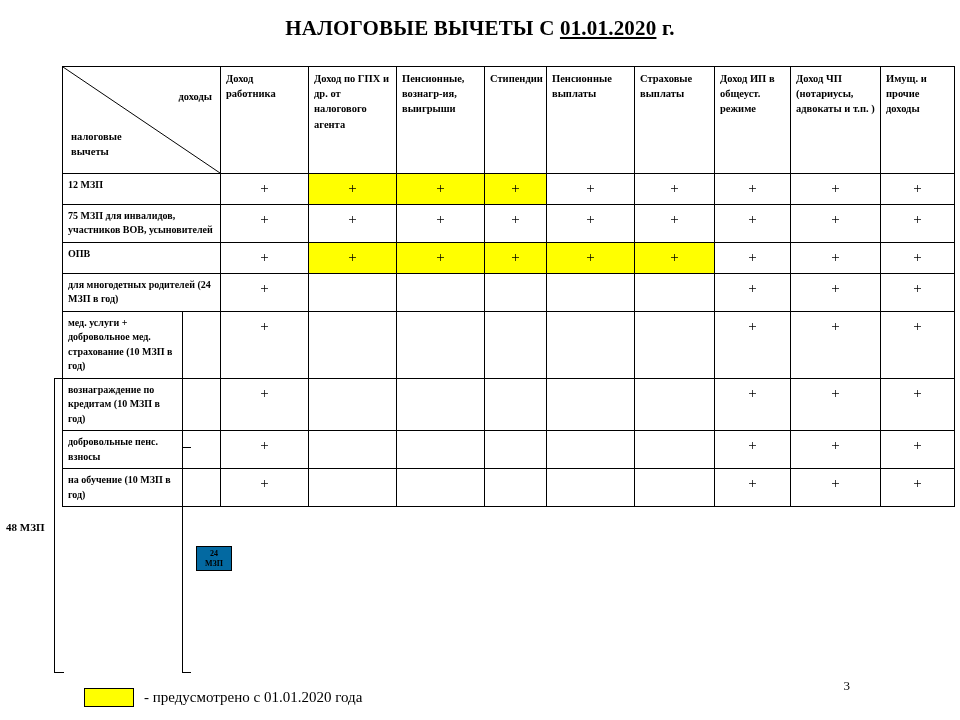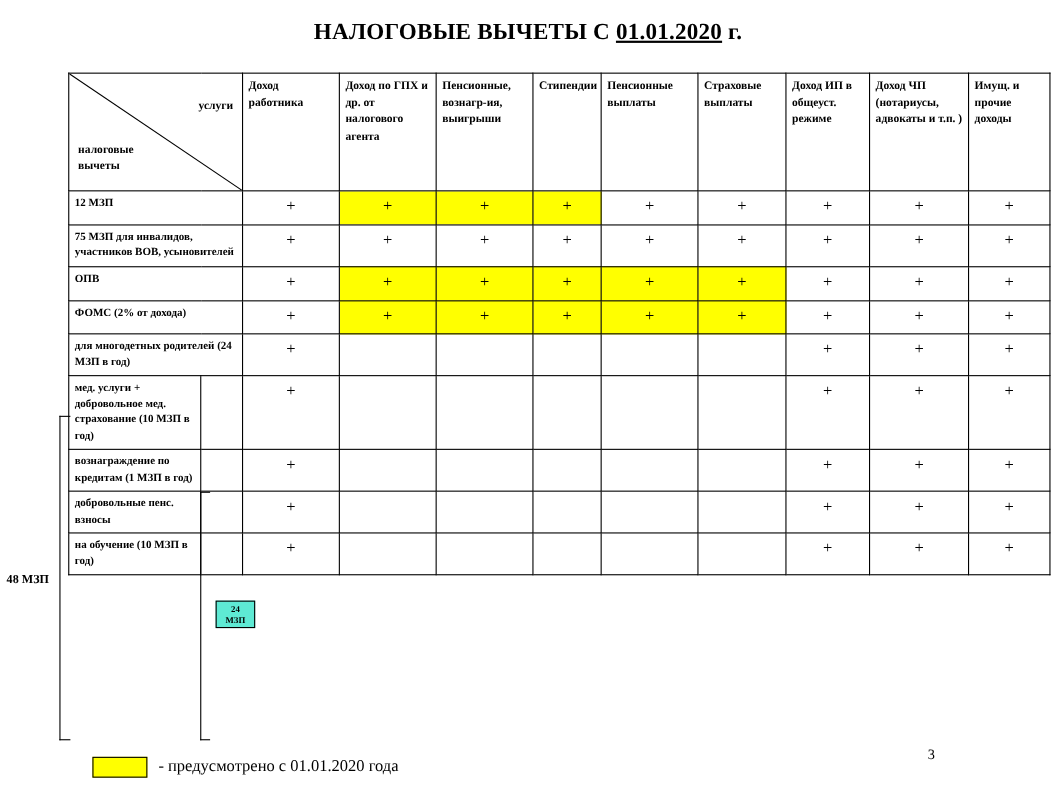--- a/index.html
+++ b/index.html
@@ -123,21 +123,21 @@
     width: 8px;
     height: 224px;
     border-left: 1px solid #000;
     border-top: 1px solid #000;
     border-bottom: 1px solid #000;
   }
   .mzp-badge {
     position: absolute;
     left: 196px;
     top: 546px;
-    background: #5eead4;
+    background: #0369a1;
     border: 1px solid #000;
     font-size: 8px;
     font-weight: bold;
     text-align: center;
     line-height: 1.2;
     padding: 2px 4px;
     width: 26px;
   }
   .legend {
     position: absolute;
@@ -185,21 +185,21 @@
       <col style="width:76px">
       <col style="width:90px">
       <col style="width:74px">
     </colgroup>
     <tbody id="matrix-body">
         <tr>
           <td class="corner head" colspan="2">
             <svg viewBox="0 0 158 106" preserveAspectRatio="none">
               <line x1="0" y1="0" x2="158" y2="106" stroke="#000" stroke-width="1"></line>
             </svg>
-            <div class="lbl-income">услуги</div>
+            <div class="lbl-income">доходы</div>
             <div class="lbl-deduct">налоговые<br>вычеты</div>
           </td>
           <td class="head">Доход работника</td>
           <td class="head">Доход по ГПХ и др. от налогового агента</td>
           <td class="head">Пенсионные, вознагр-ия, выигрыши</td>
           <td class="head">Стипендии</td>
           <td class="head">Пенсионные выплаты</td>
           <td class="head">Страховые выплаты</td>
           <td class="head">Доход ИП в общеуст. режиме</td>
           <td class="head">Доход ЧП (нотариусы, адвокаты и т.п. )</td>
@@ -235,32 +235,20 @@
           <td class="mark hl">+</td>
           <td class="mark hl">+</td>
           <td class="mark hl">+</td>
           <td class="mark hl">+</td>
           <td class="mark hl">+</td>
           <td class="mark">+</td>
           <td class="mark">+</td>
           <td class="mark">+</td>
         </tr>
         <tr>
-          <td class="rowlabel" colspan="2">ФОМС (2% от дохода)</td>
-          <td class="mark">+</td>
-          <td class="mark hl">+</td>
-          <td class="mark hl">+</td>
-          <td class="mark hl">+</td>
-          <td class="mark hl">+</td>
-          <td class="mark hl">+</td>
-          <td class="mark">+</td>
-          <td class="mark">+</td>
-          <td class="mark">+</td>
-        </tr>
-        <tr>
           <td class="rowlabel" colspan="2">для многодетных родителей (24 МЗП в год)</td>
           <td class="mark">+</td>
           <td class="mark"></td>
           <td class="mark"></td>
           <td class="mark"></td>
           <td class="mark"></td>
           <td class="mark"></td>
           <td class="mark">+</td>
           <td class="mark">+</td>
           <td class="mark">+</td>
@@ -272,21 +260,21 @@
           <td class="mark"></td>
           <td class="mark"></td>
           <td class="mark"></td>
           <td class="mark"></td>
           <td class="mark"></td>
           <td class="mark">+</td>
           <td class="mark">+</td>
           <td class="mark">+</td>
         </tr>
         <tr>
-          <td class="rowlabel">вознаграждение по кредитам (1 МЗП в год)</td>
+          <td class="rowlabel">вознаграждение по кредитам (10 МЗП в год)</td>
           <td class="empty"></td>
           <td class="mark">+</td>
           <td class="mark"></td>
           <td class="mark"></td>
           <td class="mark"></td>
           <td class="mark"></td>
           <td class="mark"></td>
           <td class="mark">+</td>
           <td class="mark">+</td>
           <td class="mark">+</td>

